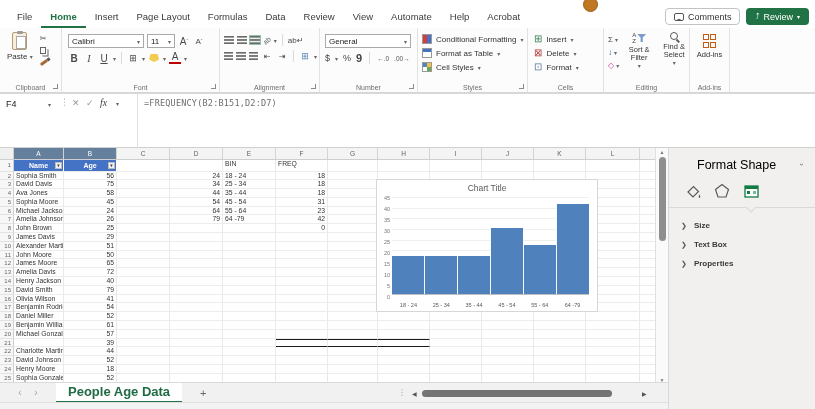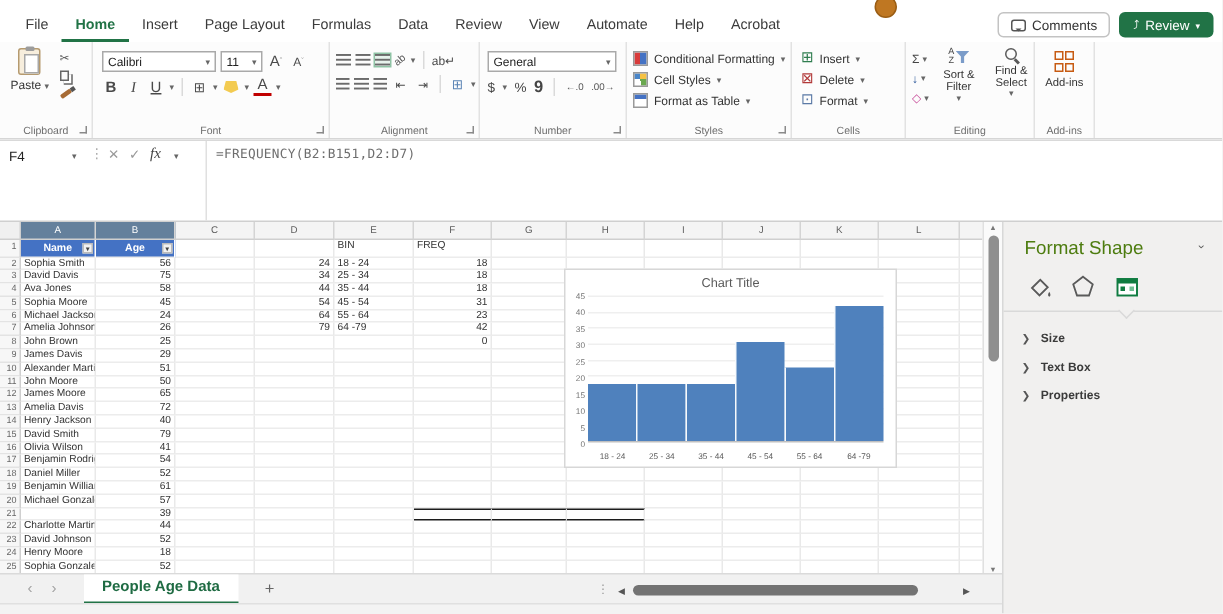--- a/index.html
+++ b/index.html
@@ -127,31 +127,31 @@
 
   
   .vscroll{position:absolute;left:655px;top:148px;width:13px;height:236px;background:#fafafa;border-left:1px solid #e0e0e0;}
   .vs-up{position:absolute;top:1px;left:0;right:0;text-align:center;font-size:5px;color:#777;}
   .vs-thumb{position:absolute;left:2.5px;top:9px;width:7px;height:84px;background:#8f8f8f;border-radius:4px;}
   .vs-dn{position:absolute;bottom:1px;left:0;right:0;text-align:center;font-size:5px;color:#777;}
 
   
   .sheetbar{position:absolute;left:0;top:382px;width:668px;height:20px;background:#f1f1f1;border-top:1px solid #dadada;display:flex;align-items:center;}
   .snav{font-size:10px;color:#a3a3a3;margin-left:12px;width:16px;text-align:center;}
-  .stab{height:20px;display:flex;align-items:center;background:#fff;border-bottom:2px solid #217346;padding:0 12px;margin-left:12px;font-size:10px;font-weight:700;color:#1f6b43;}
+  .stab{height:20px;display:flex;align-items:center;background:#fff;border-bottom:2px solid #217346;padding:0 12px;margin-left:12px;font-size:13px;font-weight:700;color:#1f6b43;}
   .addsheet{font-size:11px;color:#666;margin-left:18px;}
   .hs-dots{position:absolute;left:398px;font-size:8px;color:#999;}
   .hs-left{position:absolute;left:412px;font-size:6px;color:#555;top:7px;}
   .hs-thumb{position:absolute;left:422px;top:6.5px;width:190px;height:7px;background:#737373;border-radius:3.5px;}
   .hs-right{position:absolute;left:642px;font-size:6px;color:#555;top:7px;}
   .statusbar{position:absolute;left:0;top:402px;width:668px;height:7px;background:#f3f3f3;border-top:1px solid #e0e0e0;}
 
   
   .panel{position:absolute;left:668px;top:148px;width:147px;height:261px;background:#f1f0ef;border-left:1px solid #d8d8d8;}
-  .ptitle{position:absolute;left:14px;top:10px;font-size:12.5px;color:#4d7c0f;}
+  .ptitle{position:absolute;left:28px;top:10px;font-size:12.5px;color:#000000;}
   .pchev{position:absolute;right:12px;top:12px;font-size:8px;color:#555;transform:rotate(90deg);}
   .ptabs{position:absolute;left:14px;top:33px;display:flex;gap:9px;align-items:center;}
   .ptab{width:20px;height:20px;display:flex;align-items:center;justify-content:center;}
   .pdivider{position:absolute;left:0;right:0;top:59px;height:1px;background:#d9d9d9;}
   .notch{position:absolute;left:78px;top:55px;width:8px;height:8px;background:#f1f0ef;border-right:1px solid #d9d9d9;border-bottom:1px solid #d9d9d9;transform:rotate(45deg);}
   .psections{position:absolute;left:12px;top:68px;right:8px;}
   .psec{display:flex;align-items:center;gap:7px;height:19px;font-size:8px;font-weight:700;color:#3b3b3b;}
   .psec .ch{font-size:7px;color:#555;font-weight:400;}
 
   .speech{width:10px;height:8px;border:1px solid #555;border-radius:2px;position:relative;}
@@ -294,27 +294,27 @@
     </div>
 
     <div class="rgroup g-styles">
       <div>
           <div class="stylerow">
             <span class="icon-cf"></span>
             <span>Conditional Formatting</span>
             <span class="chev">▾</span>
           </div>
           <div class="stylerow">
+            <span class="icon-fat"></span>
+            <span>Format as Table</span>
+            <span class="chev">▾</span>
+          </div>
+          <div class="stylerow">
             <span class="icon-cs"></span>
             <span>Cell Styles</span>
-            <span class="chev">▾</span>
-          </div>
-          <div class="stylerow">
-            <span class="icon-fat"></span>
-            <span>Format as Table</span>
             <span class="chev">▾</span>
           </div>
         </div>
       <div class="glabel">Styles</div>
       <div class="launcher"></div>
     </div>
 
     <div class="rgroup g-cells">
       <div>
           <div class="cellrow">

